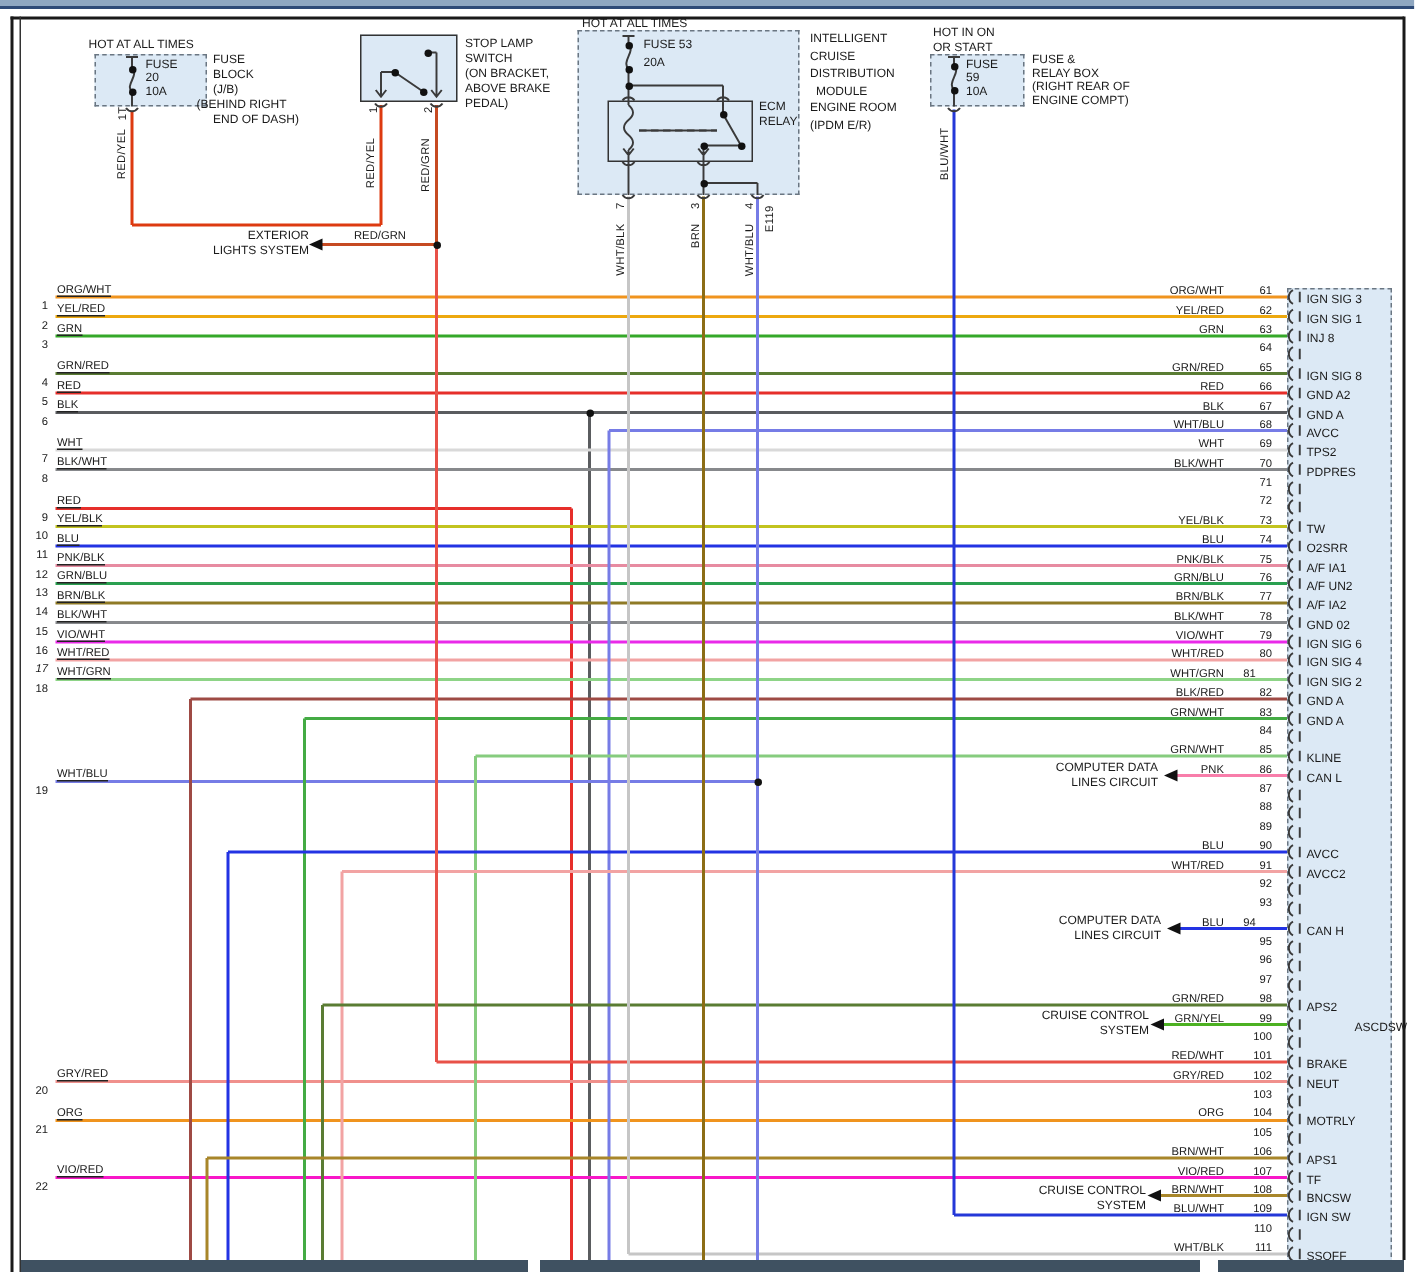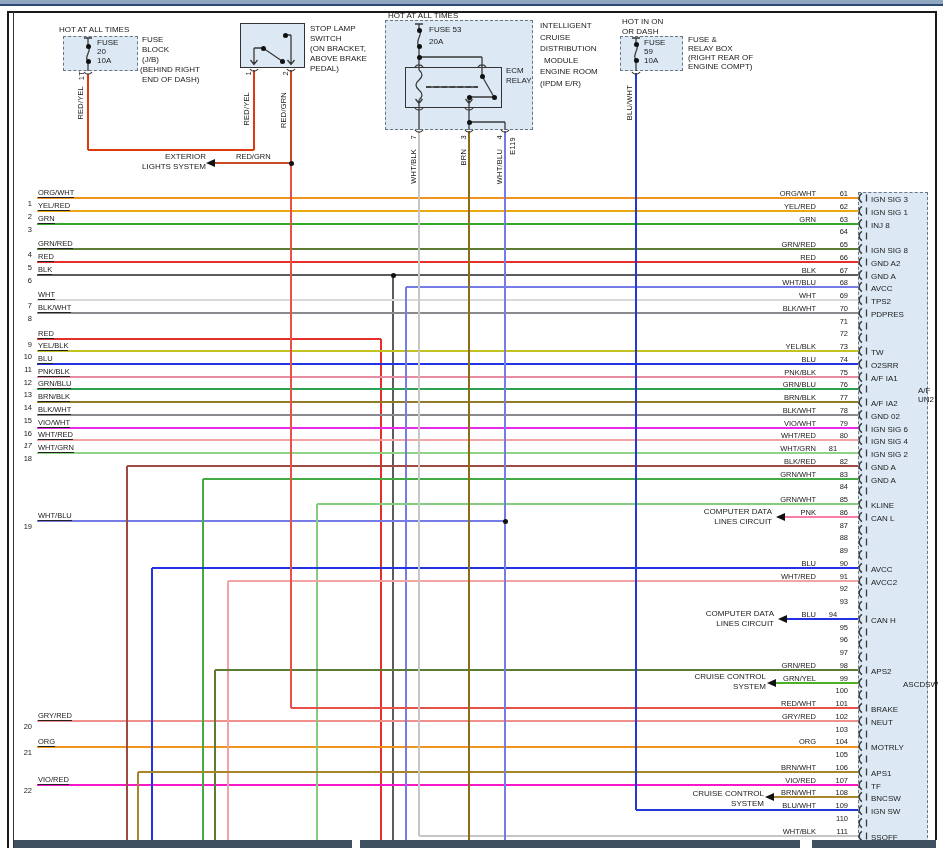--- a/index.html
+++ b/index.html
@@ -48,21 +48,21 @@
   <div class="comp-box" style="left:620px;top:36px;width:63px;height:35px;"></div>
   <div class="comp-box" style="left:858px;top:192px;width:70px;height:656px;"></div>
 
   <span class="txt" style="left:59px;top:25px;">HOT AT ALL TIMES</span>
   <span class="txt" style="left:97px;top:38px;">FUSE</span>
   <span class="txt" style="left:97px;top:47px;">20</span>
   <span class="txt" style="left:97px;top:56px;">10A</span>
   <span class="txt" style="left:142px;top:35px;">FUSE</span>
   <span class="txt" style="left:142px;top:45px;">BLOCK</span>
   <span class="txt" style="left:142px;top:55px;">(J/B)</span>
-  <span class="txt" style="left:140px;top:65px;text-align:right;">(BEHIND RIGHT</span>
+  <span class="txt" style="left:131px;top:65px;text-align:right;">(BEHIND RIGHT</span>
   <span class="txt" style="left:142px;top:75px;">END OF DASH)</span>
   <span class="vlabel" style="left:77px;top:71px;">1T</span>
   <span class="vlabel" style="left:76px;top:86px;">RED/YEL</span>
 
   <span class="txt" style="left:310px;top:24px;">STOP LAMP</span>
   <span class="txt" style="left:310px;top:34px;">SWITCH</span>
   <span class="txt" style="left:310px;top:44px;">(ON BRACKET,</span>
   <span class="txt" style="left:310px;top:54px;">ABOVE BRAKE</span>
   <span class="txt" style="left:310px;top:64px;">PEDAL)</span>
   <span class="vlabel" style="left:244px;top:71px;">1</span>
@@ -83,21 +83,21 @@
   <span class="txt" style="left:540px;top:79px;">(IPDM E/R)</span>
   <span class="vlabel" style="left:409px;top:135px;">7</span>
   <span class="vlabel" style="left:459px;top:135px;">3</span>
   <span class="vlabel" style="left:495px;top:135px;">4</span>
   <span class="vlabel" style="left:409px;top:149px;">WHT/BLK</span>
   <span class="vlabel" style="left:459px;top:149px;">BRN</span>
   <span class="vlabel" style="left:495px;top:149px;">WHT/BLU</span>
   <span class="vlabel" style="left:508px;top:137px;">E119</span>
 
   <span class="txt" style="left:622px;top:17px;">HOT IN ON</span>
-  <span class="txt" style="left:622px;top:27px;">OR DASH</span>
+  <span class="txt" style="left:622px;top:27px;">OR START</span>
   <span class="txt" style="left:644px;top:38px;">FUSE</span>
   <span class="txt" style="left:644px;top:47px;">59</span>
   <span class="txt" style="left:644px;top:56px;">10A</span>
   <span class="txt" style="left:688px;top:35px;">FUSE &amp;</span>
   <span class="txt" style="left:688px;top:44px;">RELAY BOX</span>
   <span class="txt" style="left:688px;top:53px;">(RIGHT REAR OF</span>
   <span class="txt" style="left:688px;top:62px;">ENGINE COMPT)</span>
   <span class="vlabel" style="left:625px;top:85px;">BLU/WHT</span>
 
   <div class="txt r" style="left:118px;top:152px;width:88px;">
@@ -256,21 +256,21 @@
     <div class="pinwire" style="left: 744px; top: 342px; width: 72px;">YEL/BLK</div>
     <div class="pinsig" style="left: 871px; top: 348px;">TW</div>
     <div class="pinnum" style="left: 818px; top: 355px; width: 30px; text-align: right;">74</div>
     <div class="pinwire" style="left: 744px; top: 355px; width: 72px;">BLU</div>
     <div class="pinsig" style="left: 871px; top: 361px;">O2SRR</div>
     <div class="pinnum" style="left: 818px; top: 368px; width: 30px; text-align: right;">75</div>
     <div class="pinwire" style="left: 744px; top: 368px; width: 72px;">PNK/BLK</div>
     <div class="pinsig" style="left: 871px; top: 374px;">A/F IA1</div>
     <div class="pinnum" style="left: 818px; top: 380px; width: 30px; text-align: right;">76</div>
     <div class="pinwire" style="left: 744px; top: 380px; width: 72px;">GRN/BLU</div>
-    <div class="pinsig" style="left: 871px; top: 386px; margin-left: 47px;">A/F UN2</div>
+    <div class="pinsig" style="left: 871px; top: 386px;">A/F UN2</div>
     <div class="pinnum" style="left: 818px; top: 393px; width: 30px; text-align: right;">77</div>
     <div class="pinwire" style="left: 744px; top: 393px; width: 72px;">BRN/BLK</div>
     <div class="pinsig" style="left: 871px; top: 399px;">A/F IA2</div>
     <div class="pinnum" style="left: 818px; top: 406px; width: 30px; text-align: right;">78</div>
     <div class="pinwire" style="left: 744px; top: 406px; width: 72px;">BLK/WHT</div>
     <div class="pinsig" style="left: 871px; top: 412px;">GND 02</div>
     <div class="pinnum" style="left: 818px; top: 419px; width: 30px; text-align: right;">79</div>
     <div class="pinwire" style="left: 744px; top: 419px; width: 72px;">VIO/WHT</div>
     <div class="pinsig" style="left: 871px; top: 425px;">IGN SIG 6</div>
     <div class="pinnum" style="left: 818px; top: 431px; width: 30px; text-align: right;">80</div>

